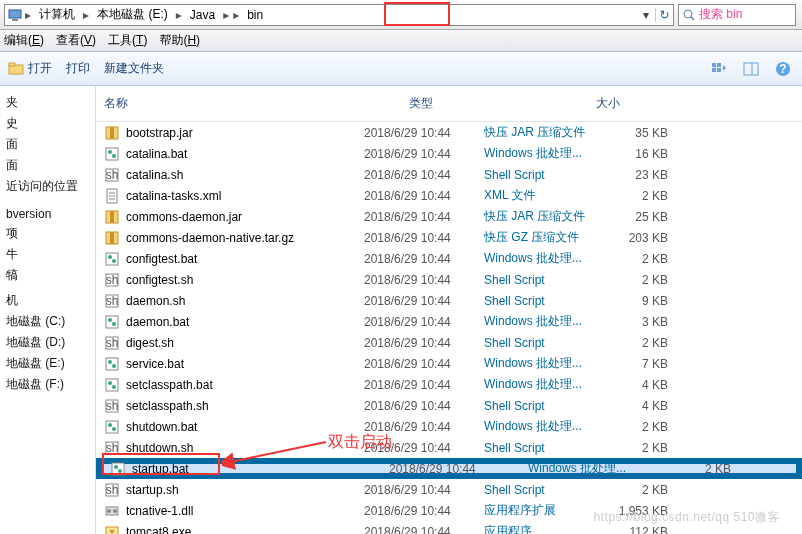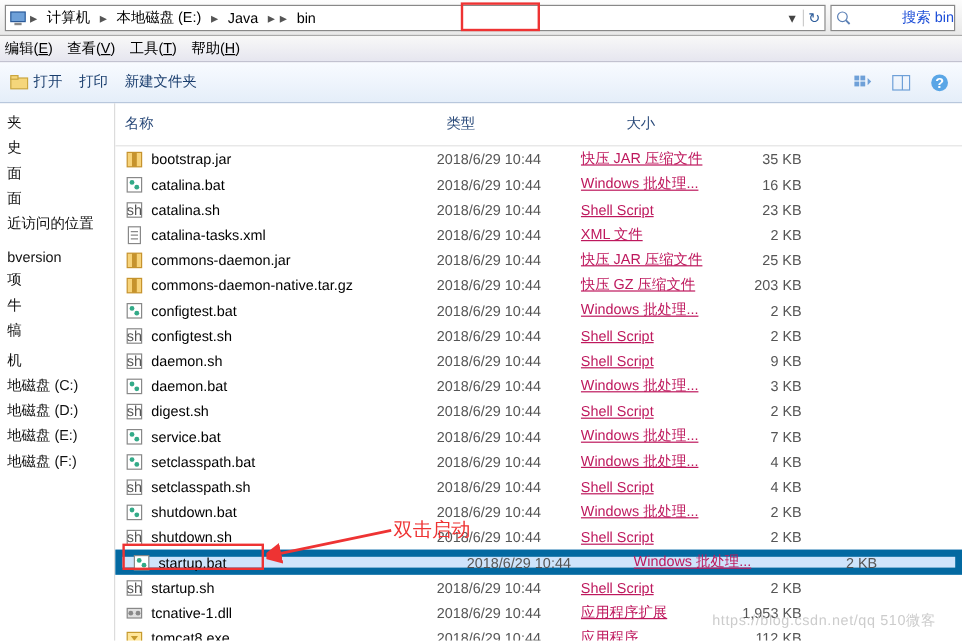--- a/index.html
+++ b/index.html
@@ -1,41 +1,41 @@
 <!DOCTYPE html>
 <html><head>
 <meta charset="utf-8">
 <style>
   * { margin:0; padding:0; box-sizing:border-box; font-family:"Microsoft YaHei","Segoe UI",Arial,sans-serif; font-size:12px; }
   body { width:802px; height:534px; background:#fff; overflow:hidden; position:relative; }
   .addr { height:30px; background:linear-gradient(#fdfdfd,#e8e8e8); border-bottom:1px solid #aaa; display:flex; align-items:center; }
   .addr .crumb-wrap { flex:1; height:22px; margin:0 4px; background:#fff; border:1px solid #888; display:flex; align-items:center; padding-left:2px; }
   .addr .crumb-wrap .chip { display:flex; align-items:center; height:20px; padding:16px 6px; }
   .addr .crumb-wrap .sep { color:#555; padding:0 2px; }
-  .addr .search { width:104px; height:22px; margin-right:6px; background:#fff; border:1px solid #888; display:flex; align-items:center; color:#1d4ed8; padding-left:4px;justify-content:space-between; }
+  .addr .search { width:118px; height:22px; margin-right:6px; background:#fff; border:1px solid #888; display:flex; align-items:center; color:#ec4899; padding-left:4px; }
   .search svg { margin-right:4px; }
   .addr .drop { width:18px; display:flex; justify-content:center; color:#444; }
   .highlight-box { position:absolute; border:2px solid #e33; pointer-events:none; }
   .menus { height:22px; background:linear-gradient(#f8f8f8,#e6e6ef); border-bottom:1px solid #b5b5c5; display:flex; align-items:center; padding-left:4px; gap:12px; }
   .menus span u { text-decoration:underline; }
   .tool { height:34px; background:linear-gradient(#f8fbff,#e5eef9); border-bottom:1px solid #b8c7dc; display:flex; align-items:center; padding:0 8px; gap:14px; color:#1a3e6e; }
   .tool .right { margin-left:auto; display:flex; align-items:center; gap:10px; color:#3b5e88; }
   .tool .iconbtn { width:22px; height:22px; display:flex; align-items:center; justify-content:center; }
   .main { display:flex; height:calc(534px - 30px - 22px - 34px); }
   .side { width:96px; border-right:1px solid #dcdcdc; padding:6px 4px; color:#111; }
   .side .item { padding:2px 2px; white-space:nowrap; overflow:hidden; }
   .content { flex:1; overflow:hidden; }
-  .hdr { height:36px; border-bottom:1px solid #e3e3e3; display:flex; align-items:center; color:#2a4a7a; }
+  .hdr { height:36px; border-bottom:1px solid #e3e3e3; display:flex; align-items:center; color:#2a4a7a;gap:37px; }
   .hdr div { padding:0 8px; }
   .col-name { width:268px; } .col-date { width:120px; } .col-type { width:120px; } .col-size { width:70px; text-align:right; }
   .rows { }
   .row { height:21px; display:flex; align-items:center; }
   .row.sel { background:#cfe4fb; border:6px solid #0369a1;gap:19px; }
   .row .fname { width:268px; display:flex; align-items:center; padding-left:8px; gap:6px; }
-  .row .fdate { width:120px; color:#555; } .row .ftype { width:120px; color:#be185d; overflow:hidden; white-space:nowrap; text-overflow:ellipsis;text-decoration:underline; } .row .fsize { width:70px; text-align:right; color:#555; padding-right:6px;}
+  .row .fdate { width:120px; color:#555; } .row .ftype { width:120px; color:#0369a1; overflow:hidden; white-space:nowrap; text-overflow:ellipsis; } .row .fsize { width:70px; text-align:right; color:#555; padding-right:6px;}
   .ico { width:16px; height:16px; display:flex; align-items:center; justify-content:center; }
   .annot { position:absolute; color:#e33; font-size:16px; font-family:Liberation Serif, serif; }
   .arrow { position:absolute; pointer-events:none; }
   .watermark { position:absolute; right:22px; bottom:8px; color:#ccc; font-size:12px; letter-spacing:0.5px; }
 </style>
 </head>
 <body>
 
 <div class="addr">
   <div class="crumb-wrap">

